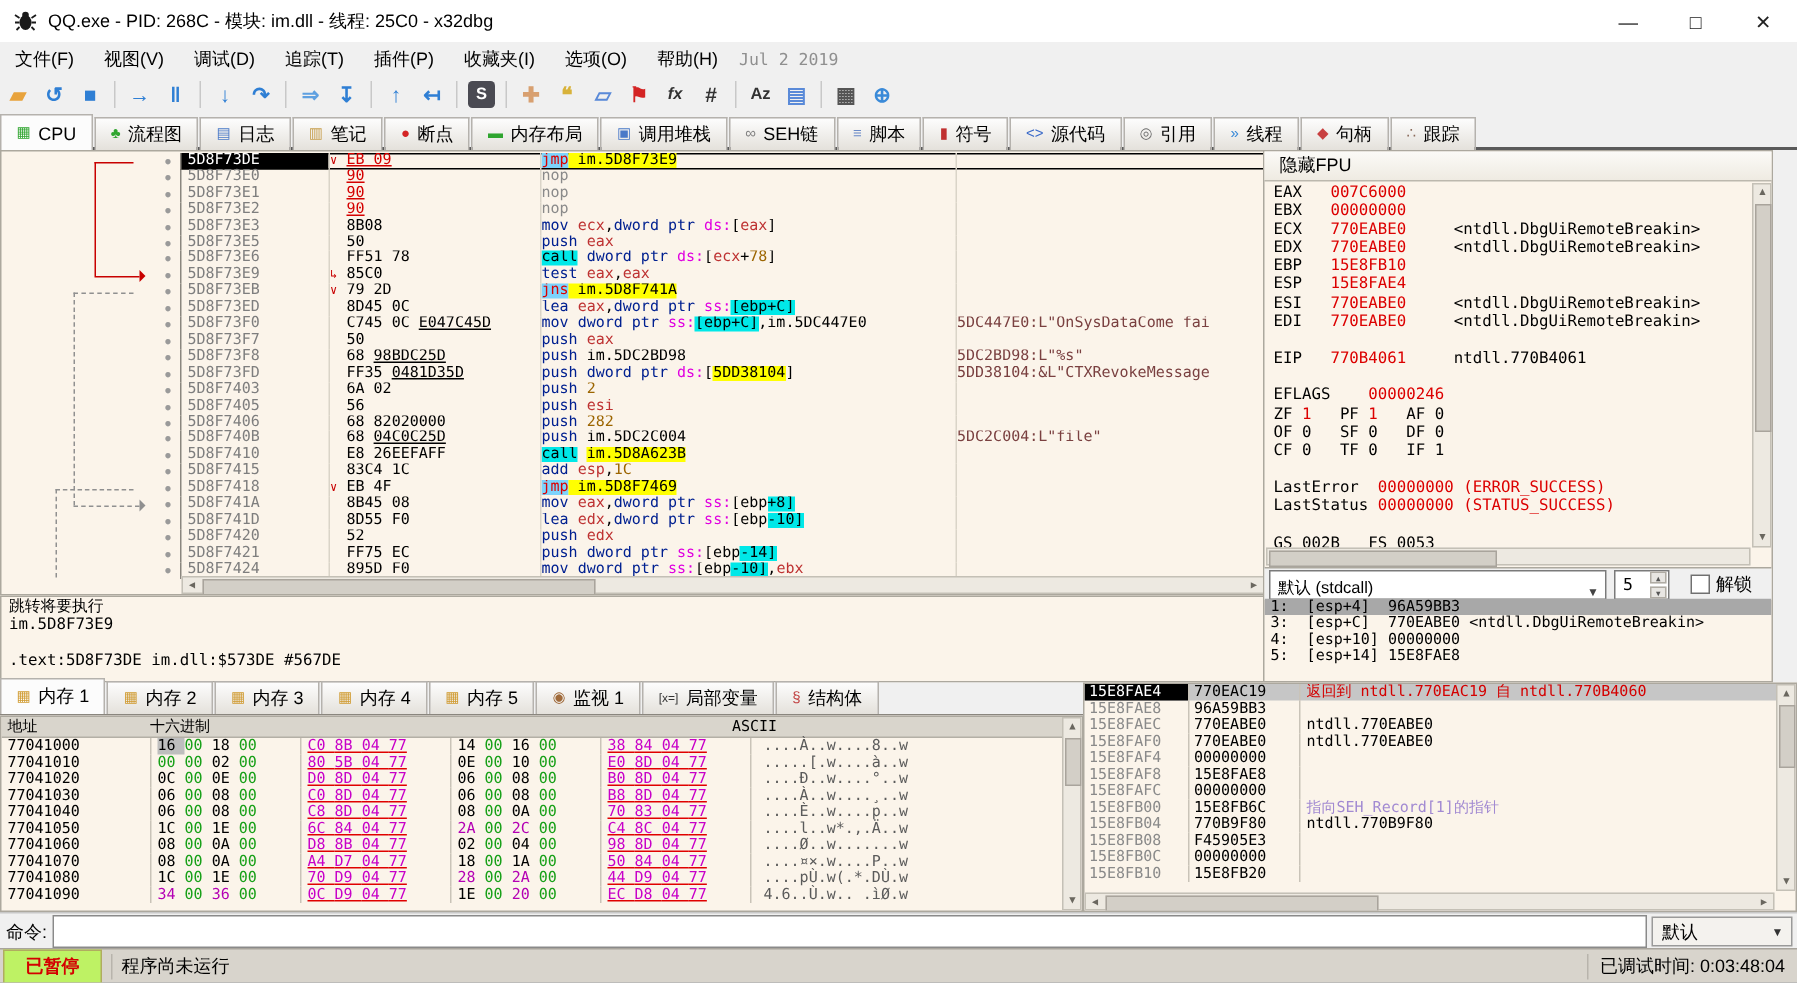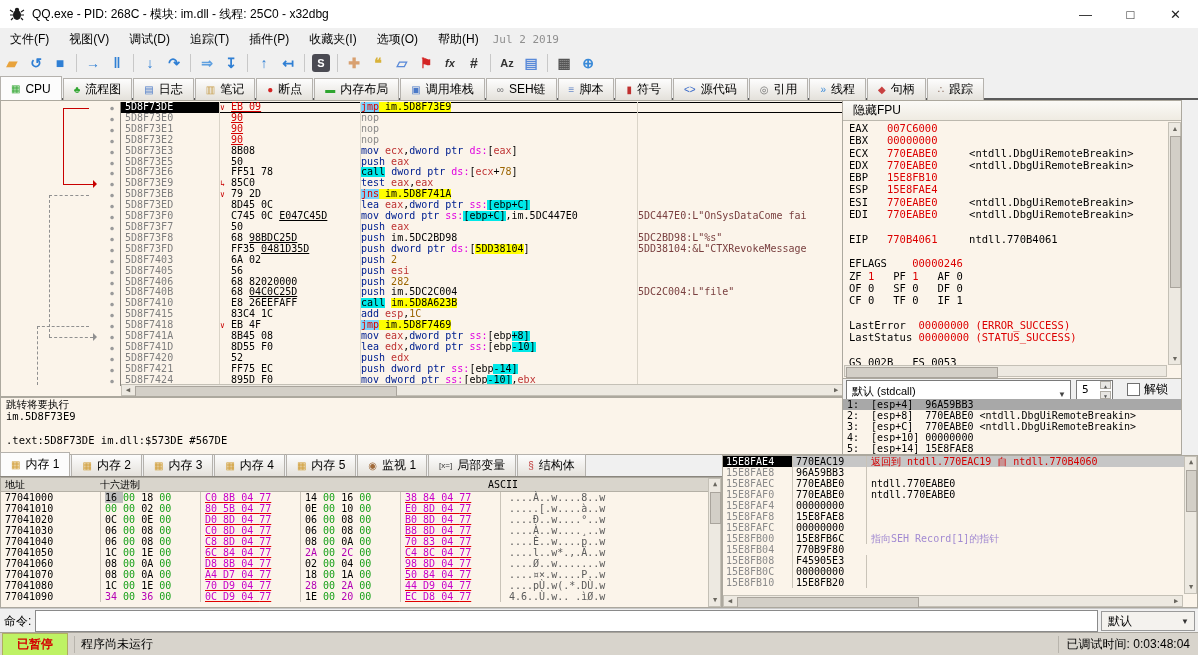--- a/index.html
+++ b/index.html
@@ -320,21 +320,21 @@
       </div>
       <div class="spin mono">
         <span>5</span>
         <span class="up">▲</span><span class="dn">▼</span>
       </div>
       <span id="unlock-row">
         <span class="chk"></span>
         <span>解锁</span>
       </span>
     </div>
-    <div id="args" class="mono"><div class="argrow sel">1:  [esp+4]  96A59BB3</div><div class="argrow">2:  [esp+8]  770EABE0 &lt;ntdll.DbgUiRemoteBreakin&gt;</div><div class="argrow">3:  [esp+C]  770EABE0 &lt;ntdll.DbgUiRemoteBreakin&gt;</div><div class="argrow">4:  [esp+10] 00000000</div><div class="argrow">5:  [esp+14] 15E8FAE8</div></div>
+    <div id="args" class="mono"><div class="argrow sel">1:  [esp+4]  96A59BB3</div><div class="argrow">3:  [esp+C]  770EABE0 &lt;ntdll.DbgUiRemoteBreakin&gt;</div><div class="argrow">4:  [esp+10] 00000000</div><div class="argrow">5:  [esp+14] 15E8FAE8</div></div>
   </div>
 
   <div id="bottabs">
       <div class="tab active">
         <span class="tabicon" style="color: rgb(208, 154, 47);">▦</span>
         <span>内存 1</span>
       </div>
       <div class="tab">
         <span class="tabicon" style="color: rgb(208, 154, 47);">▦</span>
         <span>内存 2</span>
@@ -393,21 +393,21 @@
   <div id="stack" class="pane mono">
     <div id="stack-rows">
         <div class="srow sel"><span class="s-addr sel">15E8FAE4</span><span class="s-val">770EAC19</span><span class="s-cmt sc-red">返回到 ntdll.770EAC19 自 ntdll.770B4060</span></div>
         <div class="srow"><span class="s-addr">15E8FAE8</span><span class="s-val">96A59BB3</span><span class="s-cmt sc-blk"></span></div>
         <div class="srow"><span class="s-addr">15E8FAEC</span><span class="s-val">770EABE0</span><span class="s-cmt sc-blk">ntdll.770EABE0</span></div>
         <div class="srow"><span class="s-addr">15E8FAF0</span><span class="s-val">770EABE0</span><span class="s-cmt sc-blk">ntdll.770EABE0</span></div>
         <div class="srow"><span class="s-addr">15E8FAF4</span><span class="s-val">00000000</span><span class="s-cmt sc-blk"></span></div>
         <div class="srow"><span class="s-addr">15E8FAF8</span><span class="s-val">15E8FAE8</span><span class="s-cmt sc-blk"></span></div>
         <div class="srow"><span class="s-addr">15E8FAFC</span><span class="s-val">00000000</span><span class="s-cmt sc-blk"></span></div>
         <div class="srow"><span class="s-addr">15E8FB00</span><span class="s-val">15E8FB6C</span><span class="s-cmt sc-pur">指向SEH_Record[1]的指针</span></div>
-        <div class="srow"><span class="s-addr">15E8FB04</span><span class="s-val">770B9F80</span></div>
+        <div class="srow"><span class="s-addr">15E8FB04</span><span class="s-val">770B9F80</span><span class="s-cmt sc-blk">ntdll.770B9F80</span></div>
         <div class="srow"><span class="s-addr">15E8FB08</span><span class="s-val">F45905E3</span><span class="s-cmt sc-blk"></span></div>
         <div class="srow"><span class="s-addr">15E8FB0C</span><span class="s-val">00000000</span><span class="s-cmt sc-blk"></span></div>
         <div class="srow"><span class="s-addr">15E8FB10</span><span class="s-val">15E8FB20</span><span class="s-cmt sc-blk"></span></div>
       </div>
     <div class="sb" style="left:0;right:14px;bottom:0;height:12px;">
       <span class="arr" style="left:0;top:0;">◀</span>
       <div class="thumb" style="left:13px;top:1px;width:180px;height:9px;"></div>
       <span class="arr" style="right:0;top:0;">▶</span>
     </div>
     <div class="sb" style="top:0;bottom:13px;right:0;width:13px;">

